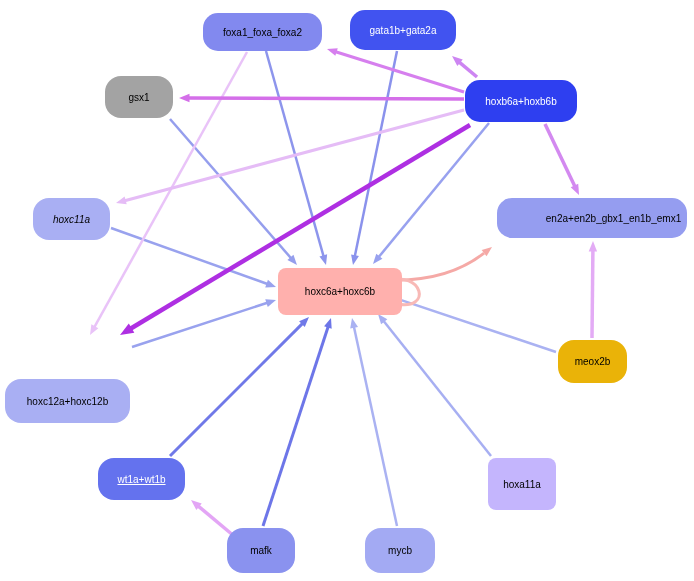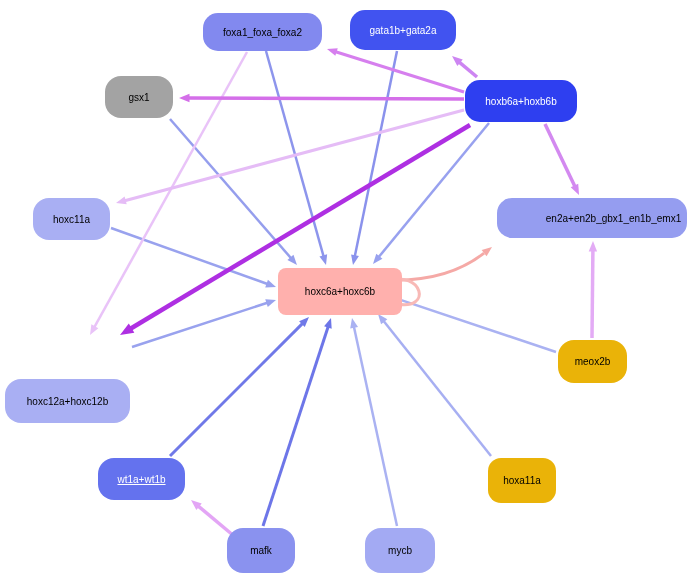--- a/index.html
+++ b/index.html
@@ -122,39 +122,39 @@
       </div>
       <div class="node" style="left: 350px; top: 10px; width: 106px; height: 40px; background: rgb(65, 83, 240); color: rgb(255, 255, 255); border-radius: 15px;">
         <span>gata1b+gata2a</span>
       </div>
       <div class="node" style="left: 465px; top: 80px; width: 112px; height: 42px; background: rgb(46, 63, 240); color: rgb(255, 255, 255); border-radius: 15px;">
         <span>hoxb6a+hoxb6b</span>
       </div>
       <div class="node" style="left: 105px; top: 76px; width: 68px; height: 42px; background: #a3a3a3; color: rgb(0, 0, 0); border-radius: 16px;">
         <span>gsx1</span>
       </div>
-      <div class="node" style="left: 33px; top: 198px; width: 77px; height: 42px; background: rgb(169, 175, 243); color: rgb(0, 0, 0); border-radius: 16px;">
+      <div class="node" style="left: 33px; top: 198px; width: 77px; height: 42px; background: rgb(169, 175, 243); color: rgb(0, 0, 0); border-radius: 16px; font-style: italic;">
         <span>hoxc11a</span>
       </div>
       <div class="node" style="left: 497px; top: 198px; width: 190px; height: 40px; background: rgb(149, 157, 240); color: rgb(0, 0, 0); border-radius: 15px; padding-left: 43px;">
         <span>en2a+en2b_gbx1_en1b_emx1</span>
       </div>
       <div class="node" style="left: 278px; top: 268px; width: 124px; height: 47px; background: rgb(255, 176, 173); color: rgb(0, 0, 0); border-radius: 8px;">
         <span>hoxc6a+hoxc6b</span>
       </div>
       <div class="node" style="left: 5px; top: 338px; width: 125px; height: 44px; background: rgb(169, 175, 243); color: rgb(0, 0, 0); border-radius: 16px; margin-top: 41px;">
         <span>hoxc12a+hoxc12b</span>
       </div>
       <div class="node" style="left: 558px; top: 340px; width: 69px; height: 43px; background: #eab308; color: rgb(0, 0, 0); border-radius: 16px;">
         <span>meox2b</span>
       </div>
       <div class="node" style="left: 98px; top: 458px; width: 87px; height: 42px; background: rgb(100, 114, 238); color: rgb(255, 255, 255); border-radius: 16px; text-decoration: underline;">
         <span>wt1a+wt1b</span>
       </div>
-      <div class="node" style="left: 488px; top: 458px; width: 68px; height: 45px; background: #eab308; color: rgb(0, 0, 0); border-radius: 13px;">
+      <div class="node" style="left: 488px; top: 458px; width: 68px; height: 52px; background: #c4b5fd; color: rgb(0, 0, 0); border-radius: 8px;">
         <span>hoxa11a</span>
       </div>
       <div class="node" style="left: 227px; top: 528px; width: 68px; height: 45px; background: rgb(138, 146, 239); color: rgb(0, 0, 0); border-radius: 16px;">
         <span>mafk</span>
       </div>
       <div class="node" style="left: 365px; top: 528px; width: 70px; height: 45px; background: rgb(163, 170, 243); color: rgb(0, 0, 0); border-radius: 16px;">
         <span>mycb</span>
       </div>
     </div>
 </div>

